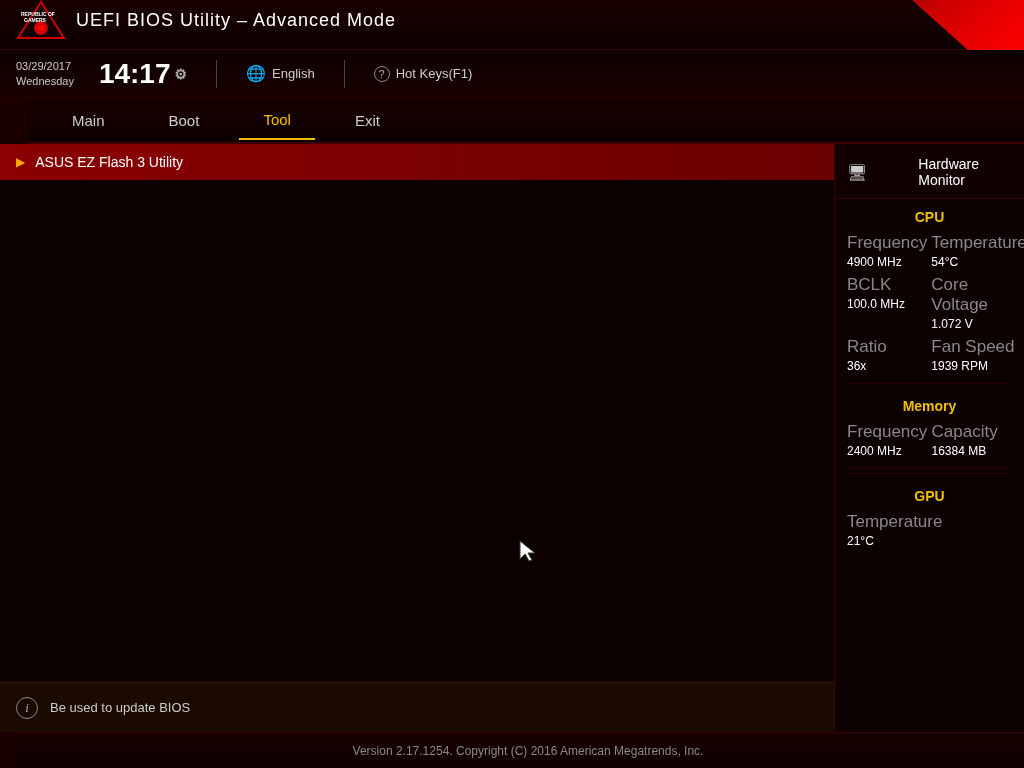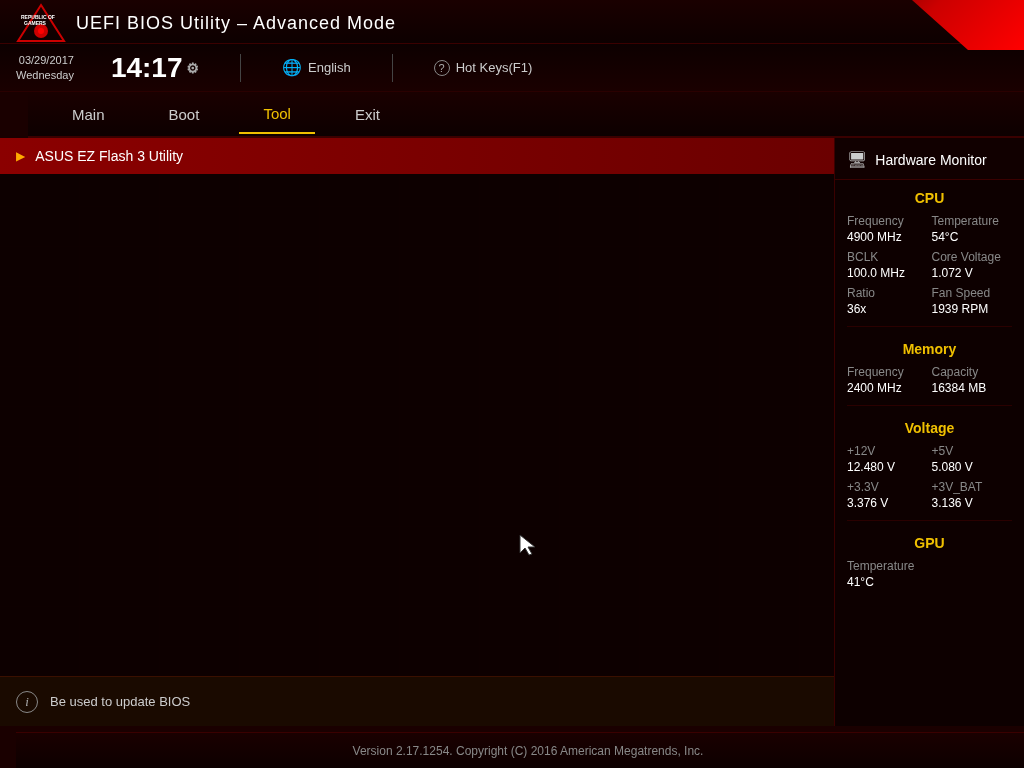--- a/index.html
+++ b/index.html
@@ -8,24 +8,24 @@
       height: 768px;
       background: #1a0000;
       font-family: 'Segoe UI', Arial, sans-serif;
       overflow: hidden;
       position: relative;
     }
 
     
     #header {
       width: 100%;
-      height: 44px;
+      height: 50px;
       background: linear-gradient(180deg, #1a0000 0%, #0d0000 100%);
       display: flex;
-      align-items: flex-end;
+      align-items: flex-start;
       padding: 0 16px;
       border-bottom: 1px solid #3a0000;
       position: relative;
     }
 
     
     #header::after {
       content: '';
       position: absolute;
       right: 0;
@@ -61,23 +61,22 @@
     }
 
     
     #timebar {
       width: 100%;
       height: 48px;
       background: linear-gradient(180deg, #0d0000 0%, #1a0000 100%);
       display: flex;
       align-items: center;
       padding: 0 16px;
-      gap: 37px;
+      gap: 25px;
       border-bottom: 1px solid #2a0000;
-      text-align: right;
     }
 
     .date-area {
       display: flex;
       flex-direction: column;
       color: #cccccc;
       font-size: 11px;
       line-height: 1.3;
     }
 
@@ -249,20 +248,21 @@
 
     .monitor-icon {
       color: #cccccc;
       font-size: 16px;
     }
 
     .hw-title {
       color: #ffffff;
       font-size: 14px;
       font-weight: 500;
+      margin-left: 43px;
     }
 
     .hw-section {
       padding: 10px 12px 6px;
     }
 
     .hw-section-title {
       color: #f0c000;
       font-size: 14px;
       font-weight: 600;
@@ -271,21 +271,21 @@
     }
 
     .hw-grid {
       display: grid;
       grid-template-columns: 1fr 1fr;
       gap: 6px 4px;
     }
 
     .hw-label {
       color: #888888;
-      font-size: 12px;
+      font-size: 17px;
       margin-bottom: 2px;
     }
 
     .hw-value {
       color: #ffffff;
       font-size: 12px;
       font-weight: 500;
     }
 
     .hw-separator {
@@ -440,50 +440,29 @@
         </div>
         <div>
           <div class="hw-label">Capacity</div>
           <div class="hw-value">16384 MB</div>
         </div>
       </div>
     </div>
 
     <div class="hw-separator"></div>
 
-    <div class="hw-section">
-      <div class="hw-section-title">Voltage</div>
-      <div class="hw-grid">
-        <div>
-          <div class="hw-label">+12V</div>
-          <div class="hw-value">12.480 V</div>
-        </div>
-        <div>
-          <div class="hw-label">+5V</div>
-          <div class="hw-value">5.080 V</div>
-        </div>
-        <div>
-          <div class="hw-label">+3.3V</div>
-          <div class="hw-value">3.376 V</div>
-        </div>
-        <div>
-          <div class="hw-label">+3V_BAT</div>
-          <div class="hw-value">3.136 V</div>
-        </div>
-      </div>
-    </div>
 
     <div class="hw-separator"></div>
 
     <div class="hw-section">
       <div class="hw-section-title">GPU</div>
       <div class="hw-grid">
         <div>
           <div class="hw-label">Temperature</div>
-          <div class="hw-value">41°C</div>
+          <div class="hw-value">21°C</div>
         </div>
       </div>
     </div>
   </div>
 
 </div>
 
 <div id="footer">
   <span>Version 2.17.1254. Copyright (C) 2016 American Megatrends, Inc.</span>
 </div>

